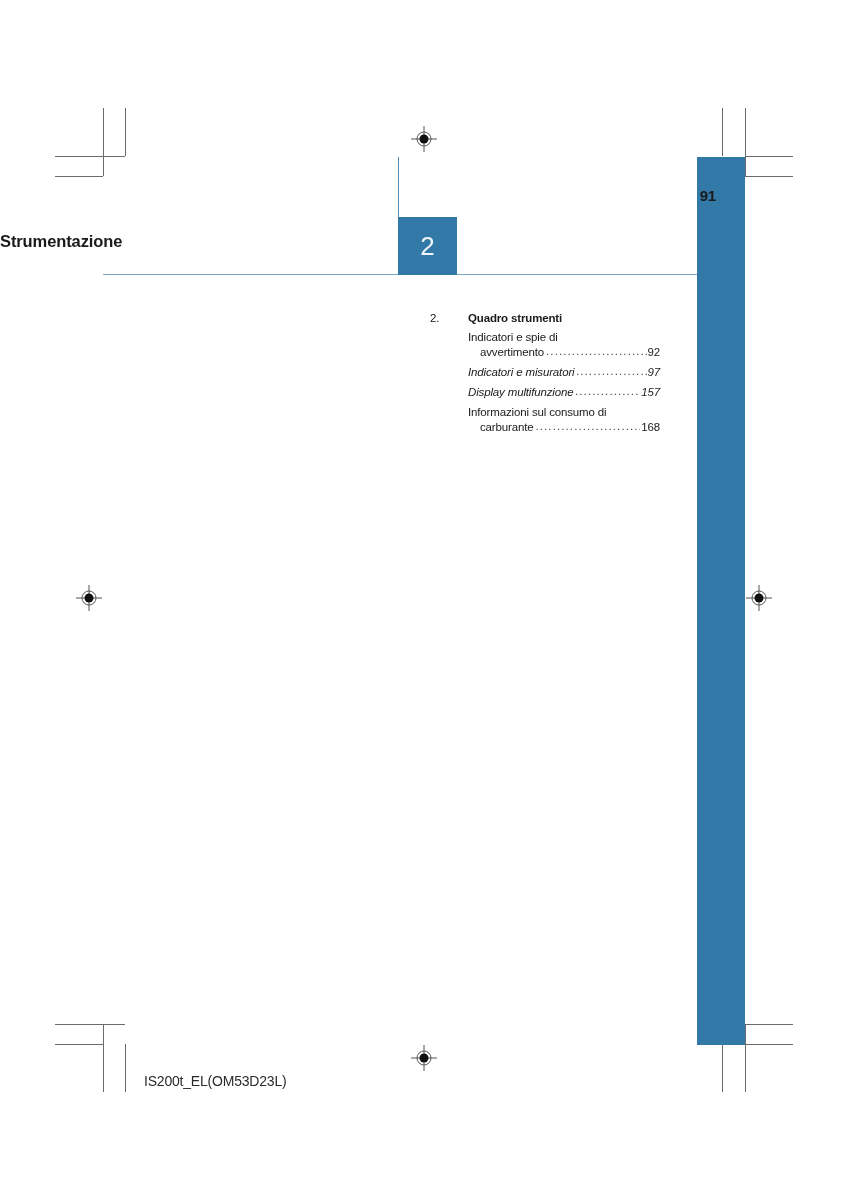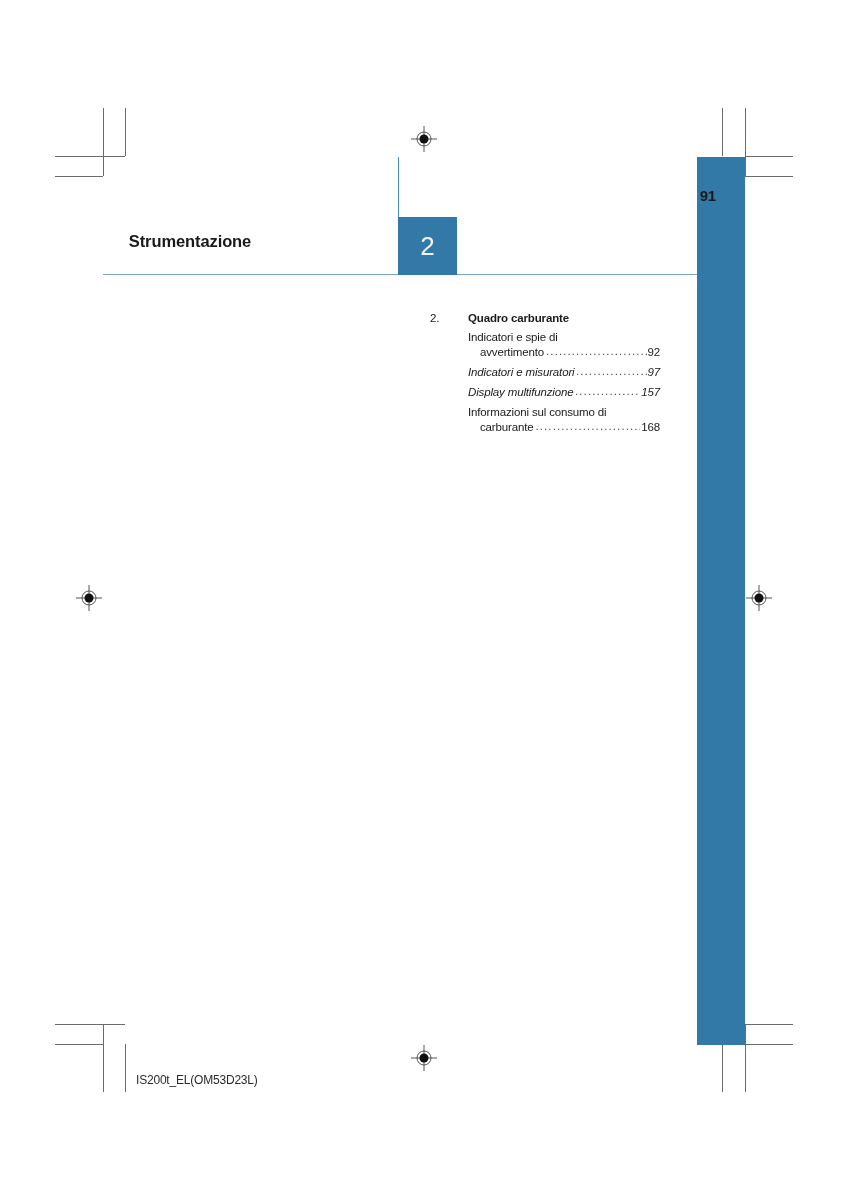--- a/index.html
+++ b/index.html
@@ -84,21 +84,21 @@
     font-size: 26px;
     font-weight: 400;
     letter-spacing: 0px;
     line-height: 1;
   }
   #chapter-title {
     position: absolute;
     left: 0px;
     top: 232px;
     width: 380px;
-    text-align: center;
+    text-align: left;
     color: #1a1a1a;
     font-size: 16.5px;
     font-weight: bold;
     letter-spacing: -0.1px;
   }
 
   
   #folio {
     position: absolute;
     left: 656px;
@@ -185,24 +185,24 @@
   }
   .toc-entry.wrap .second {
     display: flex;
     align-items: baseline;
     padding-left: 12px;
   }
 
   
   #footer-code {
     position: absolute;
-    left: 136px;
+    left: 144px;
     top: 1073px;
     color: #2b2b2b;
-    font-size: 12px;
+    font-size: 14px;
     letter-spacing: -0.2px;
   }
 </style>
 </head>
 <body>
 
 <div id="page">
 
   <div class="crop v" style="left:103px; top:108px; height:68px;"></div>
   <div class="crop v" style="left:125px; top:108px; height:48px;"></div>
@@ -268,21 +268,21 @@
   <div id="chapter-rule"></div>
   <div id="chapter-title">Strumentazione</div>
   <div id="chapter-box">
     <div id="chapter-number">2</div>
   </div>
 
   <div id="toc">
     <div class="toc-section">
       <div class="toc-section-head">
         <span class="toc-section-num">2.</span>
-        <span class="toc-section-title">Quadro carburante</span>
+        <span class="toc-section-title">Quadro strumenti</span>
       </div>
 
       <div class="toc-entries">
 
         <div class="toc-entry wrap">
           <span class="first">Indicatori e spie di</span>
           <span class="second">
             <span class="label">avvertimento</span>
             <span class="leader">..............................................</span>
             <span class="page">92</span>

